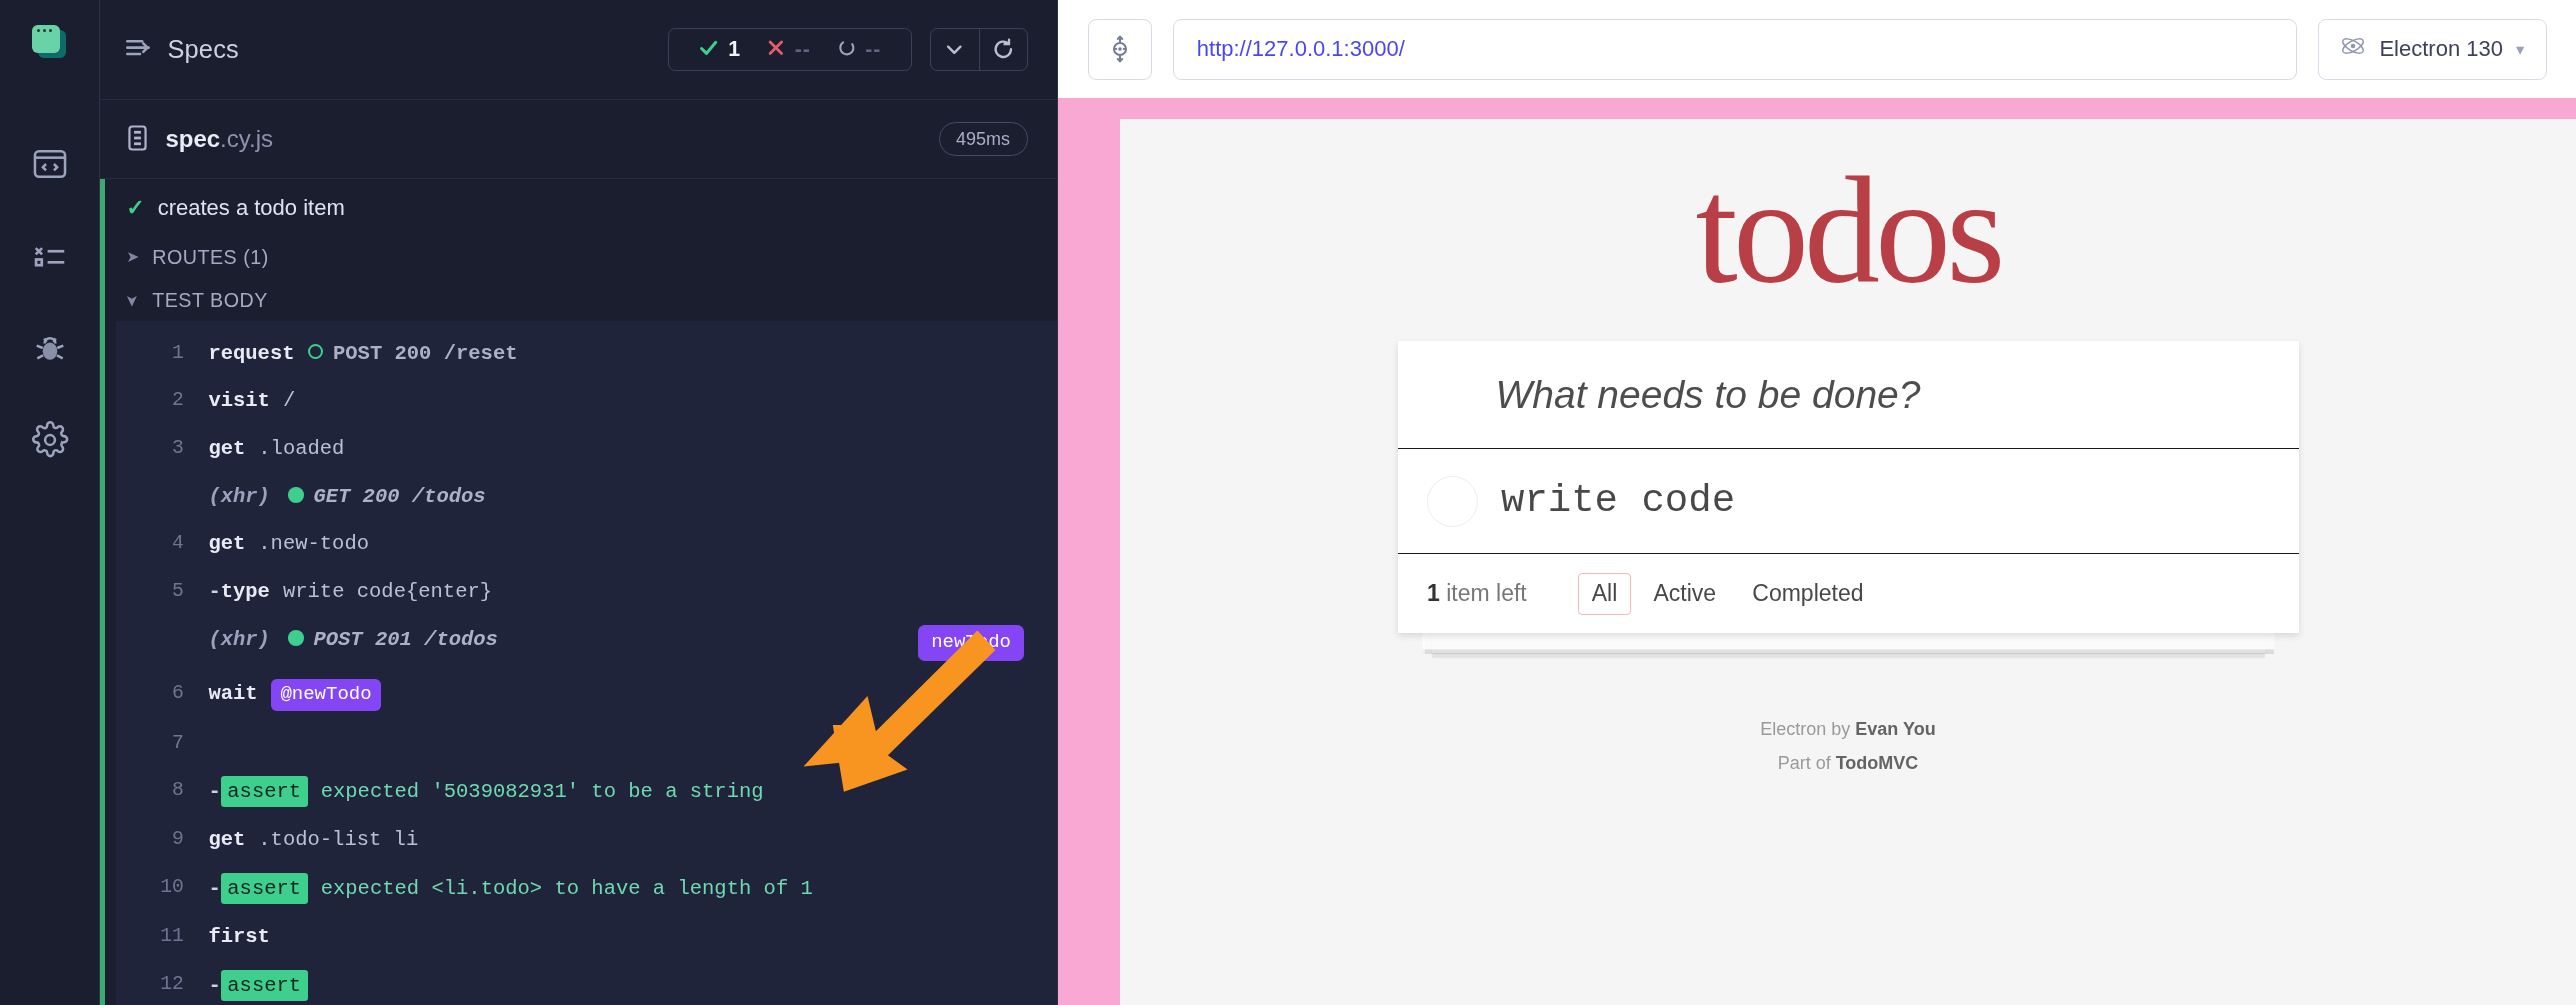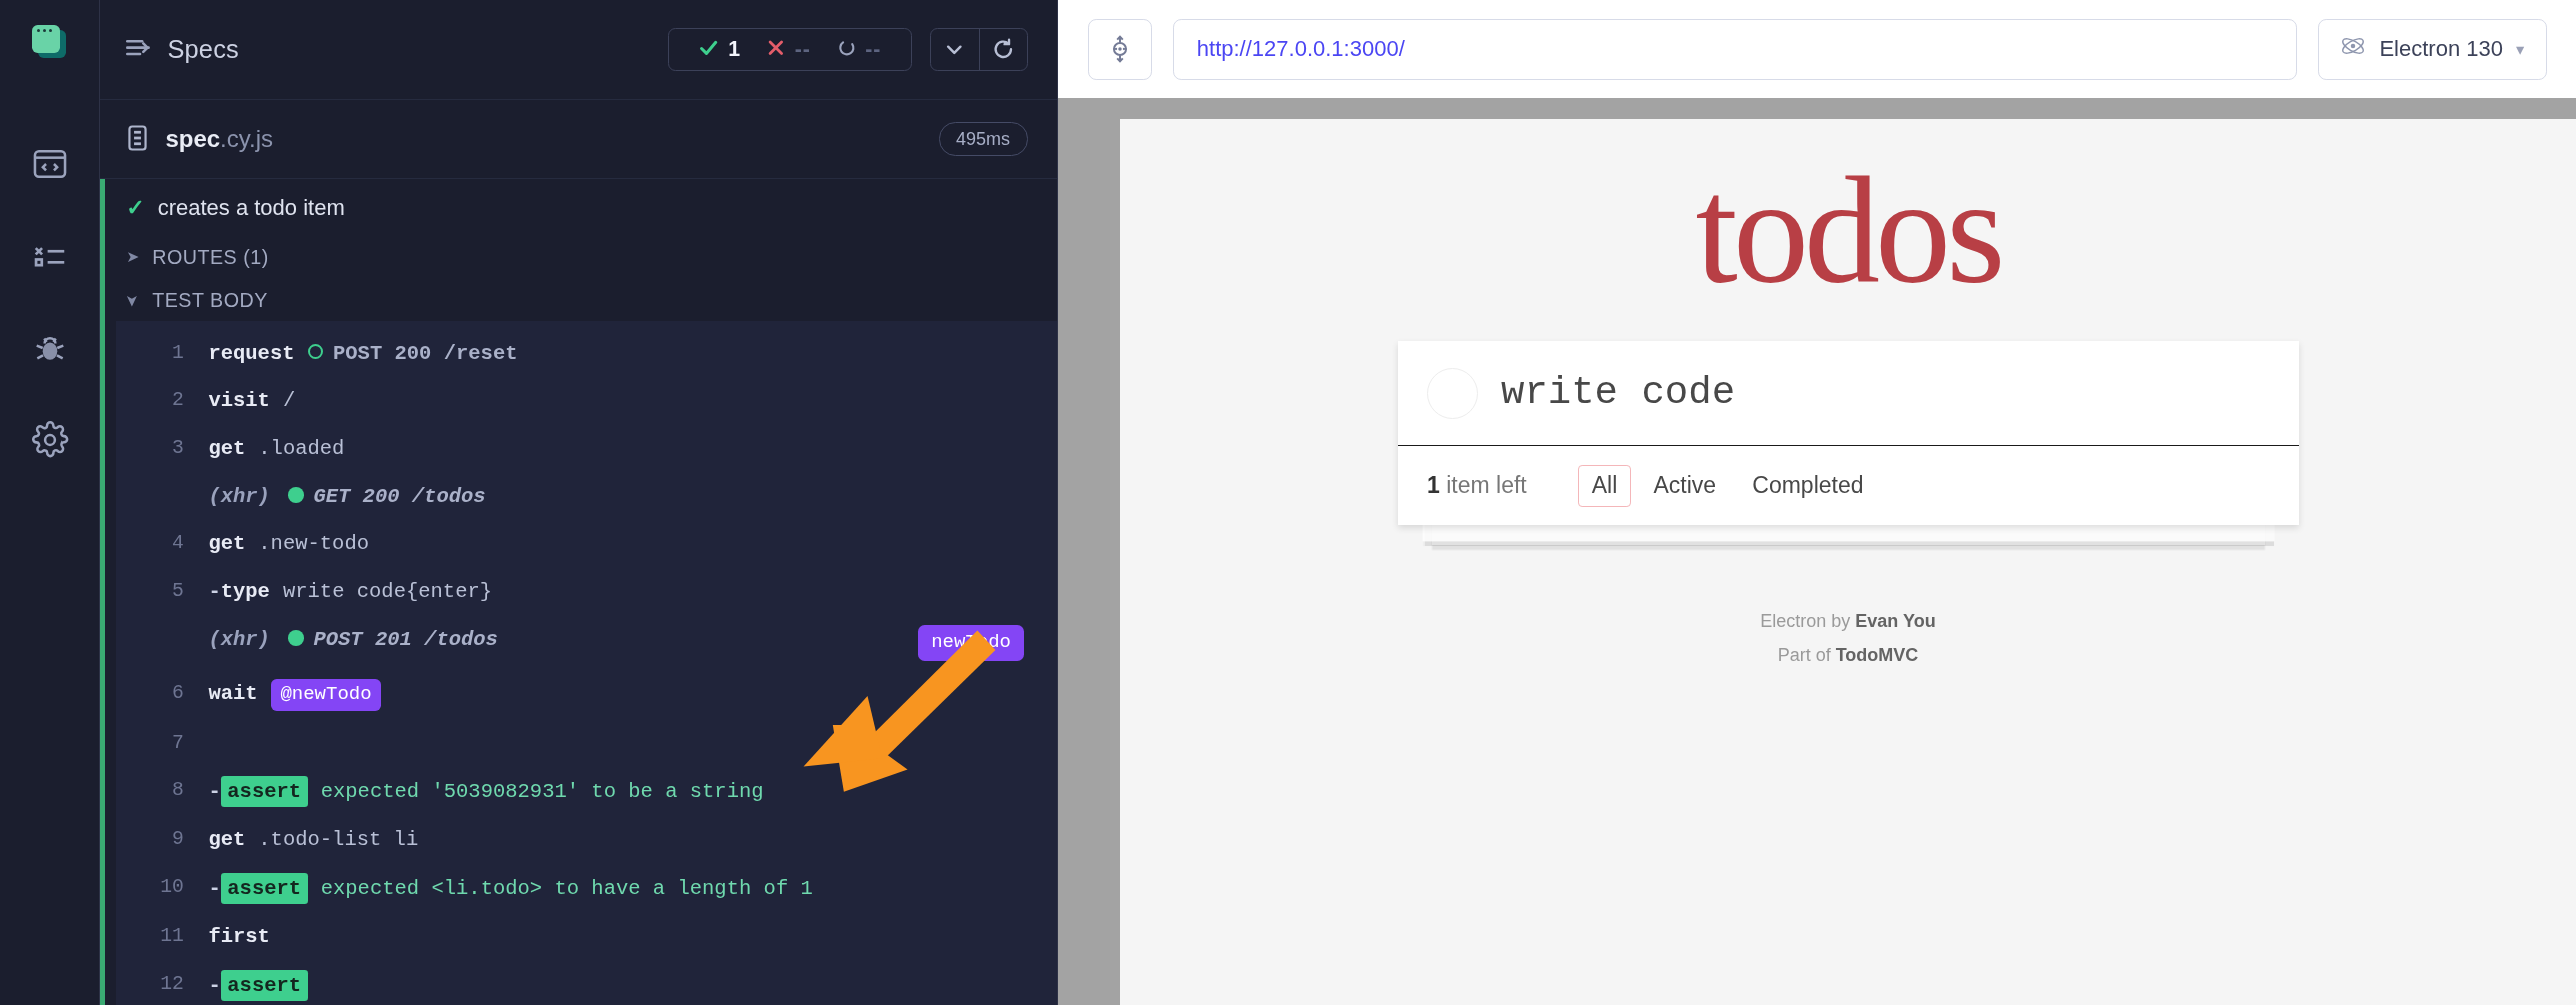--- a/index.html
+++ b/index.html
@@ -129,21 +129,21 @@
   .cmd-body { flex: 1 1 auto; display: flex; flex-wrap: wrap; align-items: baseline; gap: 0; }
   .cmd-method { color: #e8ebf5; font-weight: 700; }
   .cmd-args { color: #b9c0d6; margin-left: 13px; }
   .dash { color: #cdd3e6; font-weight: 700; }
   .xhr-label { color: #9aa2bd; font-style: italic; font-weight: 700; }
   .xhr-info { color: #aab1c9; font-style: italic; font-weight: 700; margin-left: 6.6px; font-family: Liberation Mono, monospace; }
   .dot { display: inline-block; width: 15.6px; height: 15.6px; border-radius: 50%; margin-right: 3.3px; position: relative; top: 0.8px; }
   .dot.hollow { border: 2.5px solid #3ecf8e; background: transparent; }
   .dot.solid { background: #3ecf8e; }
   .assert-tag {
-    background: #3ecf8e; color: #14261f; font-weight: 700;
+    background: #3ecf8e; color: #14261f; font-weight: 400;
     padding: 0.8px 6.6px; border-radius: 3.3px;
   }
   .assert-text { color: #6fd9ae; margin-left: 13px; }
   .alias-chip {
     background: #8445f5; color: #fff; border-radius: 5.7px;
     padding: 2.5px 9.8px; font-size: 19px; font-family: "Liberation Mono", monospace;
     display: inline-block; margin-left: 13px;
   }
   .alias-right {
     margin-left: auto; background: #8445f5; color: #fff; border-radius: 6.6px;
@@ -171,21 +171,21 @@
     color: #4b46f3; font-size: 22px; background: #fff; cursor: text;
   }
   .browser-select {
     flex: 0 0 auto; height: 61px; border: 0.8px solid #d7dbe8; border-radius: 8.2px;
     display: flex; align-items: center; gap: 13px; padding: 0 21.3px;
     color: #3c4259; font-size: 22px; background: #fff; cursor: pointer;
   }
   .chev { color: #9aa0b6; font-size: 16.4px; }
 
   .aut-viewport {
-    flex: 1 1 auto; position: relative; background: #a3a3a3; overflow: hidden;
+    flex: 1 1 auto; position: relative; background: #f9a8d4; overflow: hidden;
   }
   .page {
     position: absolute; left: 62px; top: 21.3px; right: 0; bottom: 0;
     background: #f5f5f5;
   }
   .todoapp-wrap { padding-top: 36px; }
   .todo-title {
     text-align: center; font-family: "Liberation Serif", serif;
     font-size: 152px; font-weight: 100; color: #b83f45;
     line-height: 1; letter-spacing: -4.9px;
@@ -549,20 +549,23 @@
         <span class="chev">▾</span>
       </div>
     </div>
 
     <div class="aut-viewport">
       <div class="page">
         <div class="todoapp-wrap">
           <h1 class="todo-title">todos</h1>
 
           <div class="todoapp">
+            <div class="new-todo">
+              <span class="new-todo-ph">What needs to be done?</span>
+            </div>
 
             <div class="todo-row">
               <div class="toggle"></div>
               <div class="todo-label">write code</div>
             </div>
 
             <div class="todo-footer">
               <div class="count">
                 <strong>1</strong><span> item left</span>
               </div>

